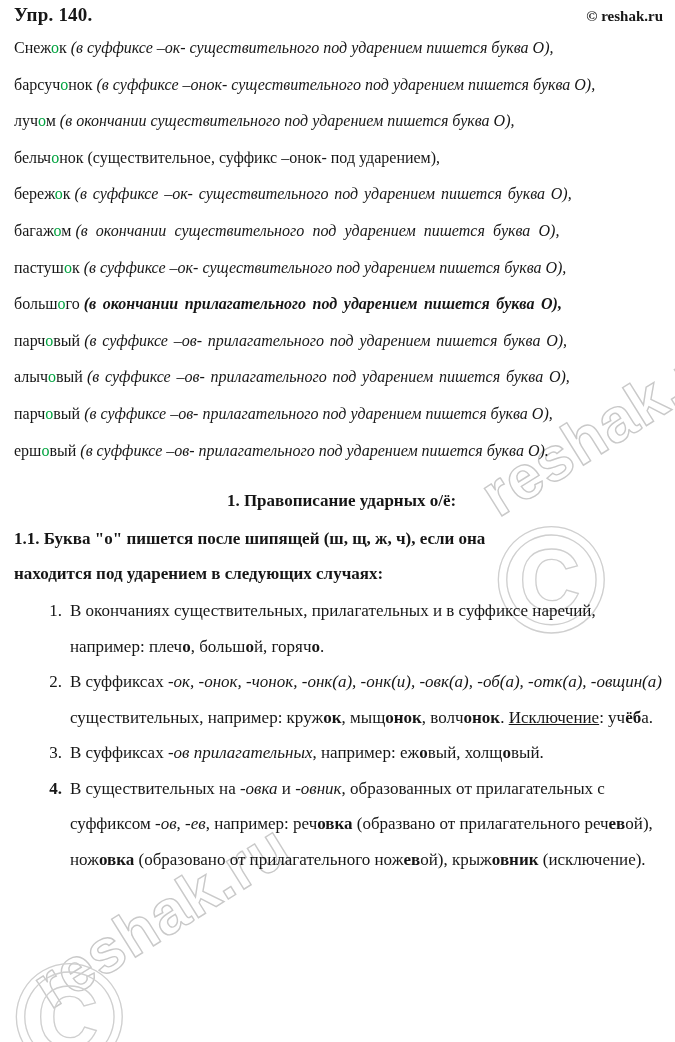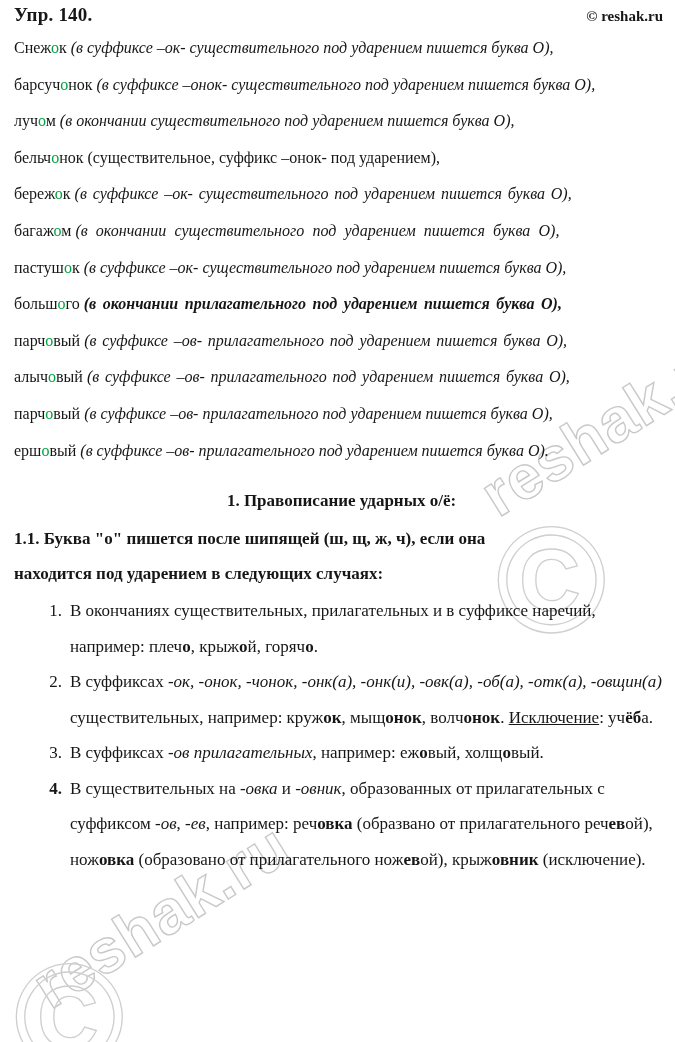--- a/index.html
+++ b/index.html
@@ -225,21 +225,21 @@
   <div class="rules-heading">1. Правописание ударных о/ё:</div>
 
   <div class="rule-intro">
     <div>1.1. Буква "о" пишется после шипящей (ш, щ, ж, ч), если она</div>
     <div>находится под ударением в следующих случаях:</div>
   </div>
 
   <ol class="rules">
 
     <li>
-      <span class="num">1.</span><span>В окончаниях существительных, прилагательных и в суффиксе наречий, например: плеч</span><span class="b">о</span><span>, крыж</span><span class="b">о</span><span>й, горяч</span><span class="b">о</span><span>.</span>
+      <span class="num">1.</span><span>В окончаниях существительных, прилагательных и в суффиксе наречий, например: плеч</span><span class="b">о</span><span>, больш</span><span class="b">о</span><span>й, горяч</span><span class="b">о</span><span>.</span>
     </li>
 
     <li>
       <span class="num">2.</span><span>В суффиксах </span><span class="it">-ок, -онок, -чонок, -онк(а), -онк(и), -овк(а), -об(а), -отк(а), -овщин(а)</span><span> существительных, например: круж</span><span class="b">ок</span><span>, мыщ</span><span class="b">онок</span><span>, волч</span><span class="b">онок</span><span>. </span><span class="u">Исключение</span><span>: уч</span><span class="b">ёб</span><span>а.</span>
     </li>
 
     <li>
       <span class="num">3.</span><span>В суффиксах </span><span class="it">-ов прилагательных</span><span>, например: еж</span><span class="b">о</span><span>вый, холщ</span><span class="b">о</span><span>вый.</span>
     </li>
 

